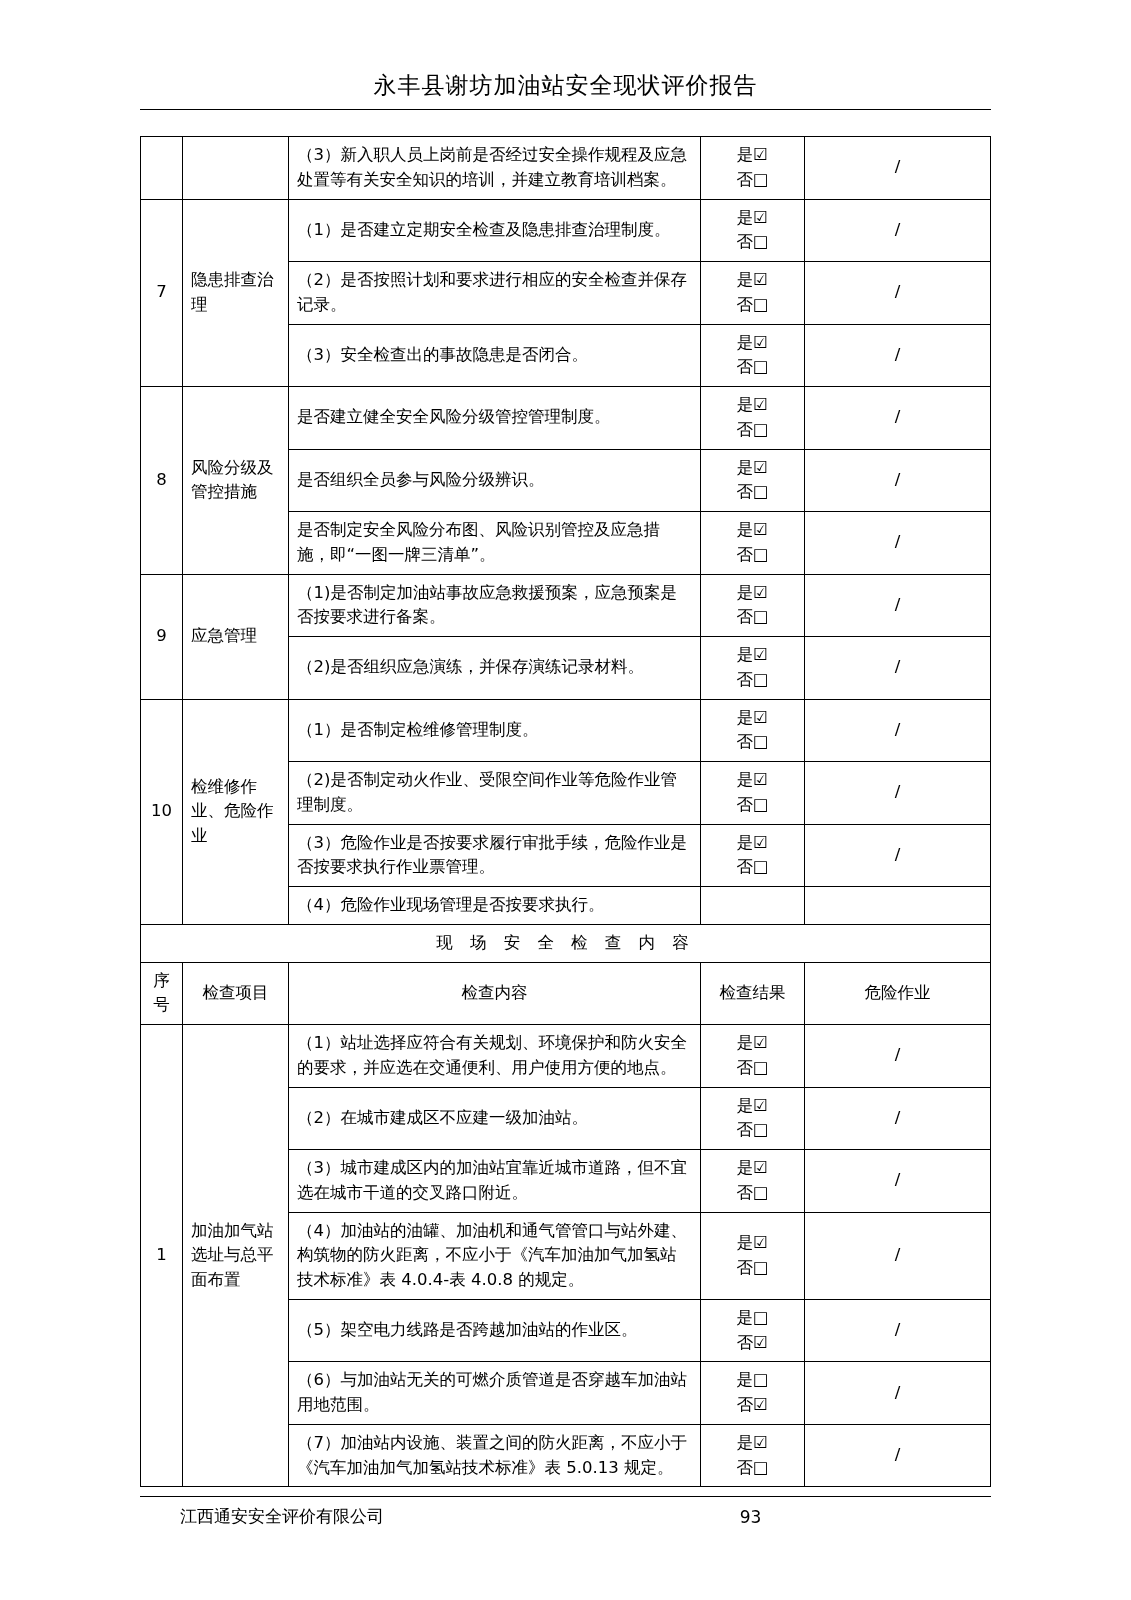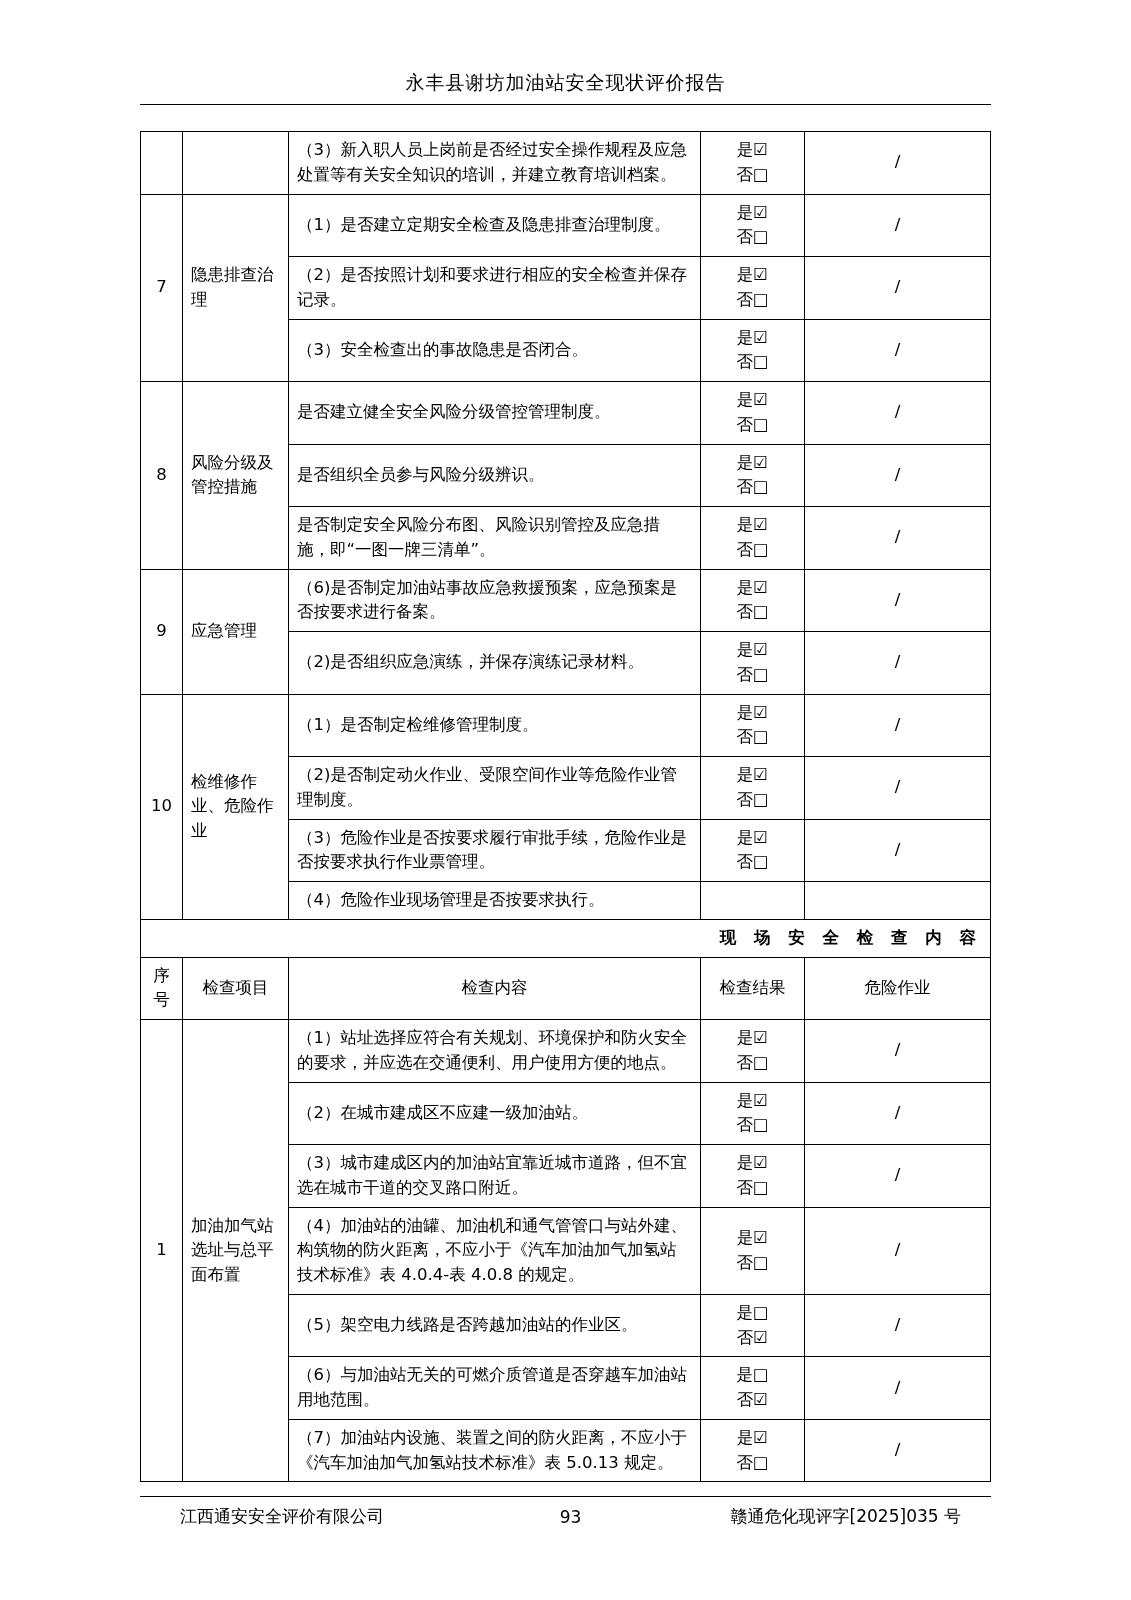--- a/index.html
+++ b/index.html
@@ -16,21 +16,21 @@
   }
   .page {
     width: 1131px;
     height: 1600px;
     box-sizing: border-box;
     padding: 70px 140px 0 140px;
     position: relative;
   }
   .header {
     text-align: center;
-    font-size: 19px;
+    font-size: 23px;
     letter-spacing: 1px;
     padding-bottom: 8px;
     border-bottom: 1.5px solid #000;
     margin-bottom: 26px;
   }
   table.main {
     border-collapse: collapse;
     width: 851px;
     table-layout: fixed;
   }
@@ -53,24 +53,23 @@
   .result-cell {
     font-size: 15.5px;
     line-height: 1.35;
     text-align: center;
     white-space: nowrap;
     padding: 4px 2px;
   }
   .result-cell div { display: block; }
   .slash { font-size: 17px; }
   .section-title {
-    text-align: right;
+    text-align: center;
     font-size: 17px;
     letter-spacing: 6px;
-    font-weight: bold;
   }
   .colhead {
     text-align: center;
     font-weight: normal;
   }
   .footer {
     position: absolute;
     left: 140px;
     right: 140px;
     bottom: 72px;
@@ -164,21 +163,21 @@
         <td class="c-result result-cell">
           <div><span>是</span><span>☑</span></div>
           <div><span>否</span><span>□</span></div>
         </td>
         <td class="c-problem slash">/</td>
       </tr>
 
       <tr>
         <td class="c-no" rowspan="2">9</td>
         <td class="c-item" rowspan="2">应急管理</td>
-        <td class="c-content content-cell">（6)是否制定加油站事故应急救援预案，应急预案是否按要求进行备案。</td>
+        <td class="c-content content-cell">（1)是否制定加油站事故应急救援预案，应急预案是否按要求进行备案。</td>
         <td class="c-result result-cell">
           <div><span>是</span><span>☑</span></div>
           <div><span>否</span><span>□</span></div>
         </td>
         <td class="c-problem slash">/</td>
       </tr>
       <tr>
         <td class="c-content content-cell">（2)是否组织应急演练，并保存演练记录材料。</td>
         <td class="c-result result-cell">
           <div><span>是</span><span>☑</span></div>
@@ -289,16 +288,15 @@
         </td>
         <td class="c-problem slash">/</td>
       </tr>
 
     </tbody>
   </table>
 
   <div class="footer">
     <div class="f-left">江西通安安全评价有限公司</div>
     <div class="f-center">93</div>
-    <div class="f-right">赣通危化现评字[2025]035 号</div>
   </div>
 
 </div>
 
 </body></html>

